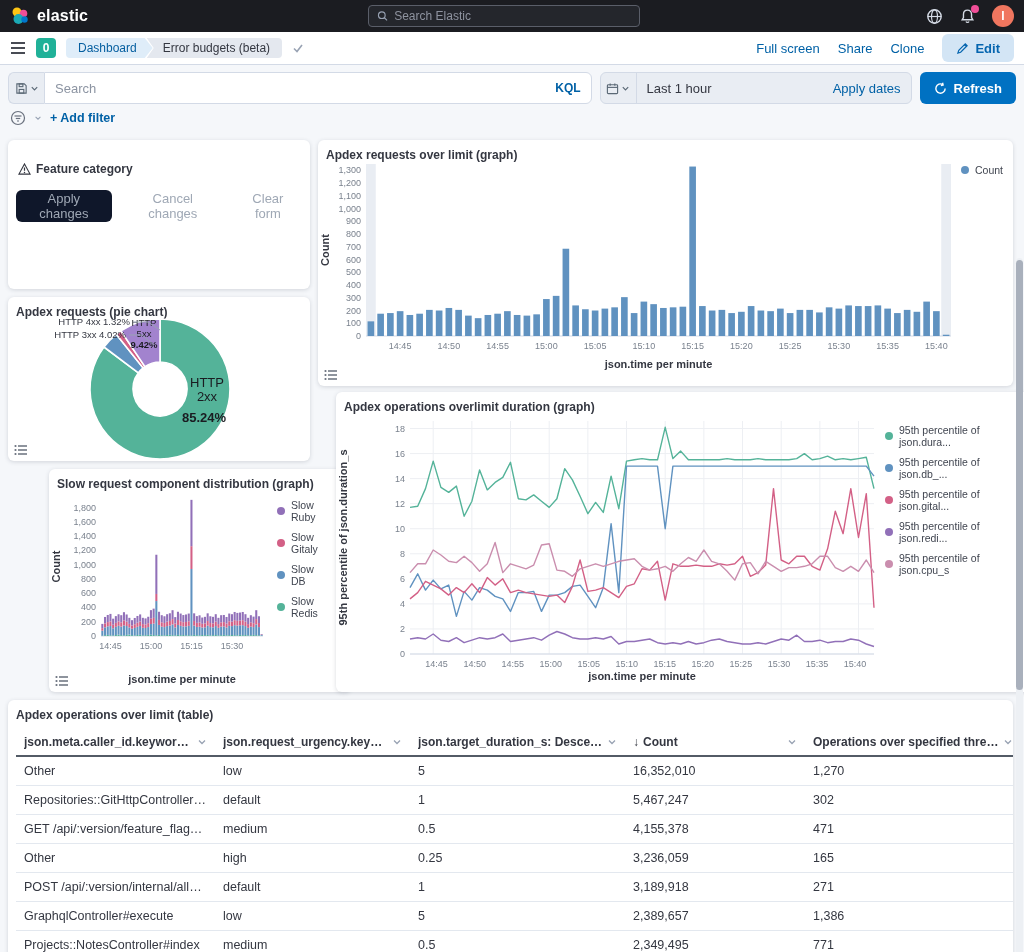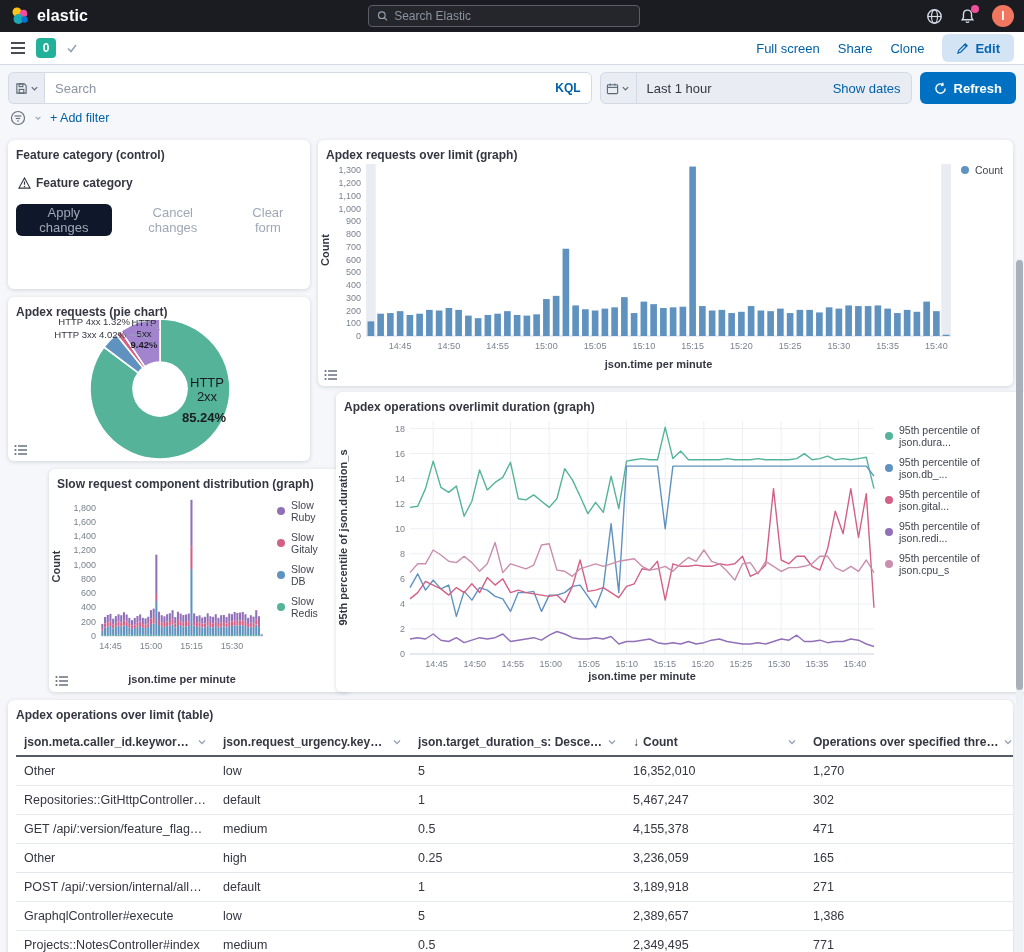--- a/index.html
+++ b/index.html
@@ -48,21 +48,21 @@
   .dategroup { width:312px; height:32px; background:#E9EDF3; border:1px solid #D3DAE6; border-radius:6px;
     display:flex; align-items:center; }
   .datebtn { width:36px; height:100%; display:flex; align-items:center; justify-content:center; gap:2px;
     border-right:1px solid #D3DAE6; }
   .datetext { padding:0 10px; font-size:13px; color:#343741; }
   .showdates { margin-left:auto; padding-right:10px; color:#0061A6; font-size:13px; cursor:pointer; }
   .refresh-btn { background:#0071C2; color:#fff; border:0; border-radius:6px; height:32px; padding:0 14px;
     min-width:86px; font-size:13px; font-weight:bold; display:flex; align-items:center; gap:7px; cursor:pointer; font-family:inherit; }
 
   .frow { display:flex; align-items:center; padding:2px 10px 6px 10px; gap:8px; }
-  .addfilter { color:#0061A6; font-size:12.5px; font-weight:400; cursor:pointer; }
+  .addfilter { color:#0061A6; font-size:12.5px; font-weight:700; cursor:pointer; }
 
   
   .board { position:relative; width:1024px; height:826px; }
   .panel { position:absolute; background:#fff; border-radius:6px; box-shadow:0 1px 4px rgba(50,60,80,.18);
     padding:8px; overflow:hidden; }
   .ptitle { font-size:12px; font-weight:bold; color:#343741; line-height:14px; }
   .tick { font-size:9px; fill:#7A828E; }
   .axis-title { font-size:11px; font-weight:bold; fill:#343741; }
   .legend { position:absolute; display:flex; flex-direction:column; gap:8px; }
   .legend-item { display:flex; align-items:center; gap:6px; font-size:10.5px; color:#404550; cursor:pointer; }
@@ -133,20 +133,24 @@
   </div>
 </div>
 
 <div class="nav">
   <svg width="16" height="14" viewBox="0 0 16 14">
     <line x1="1" y1="2" x2="15" y2="2" stroke="#343741" stroke-width="1.8"></line>
     <line x1="1" y1="7" x2="15" y2="7" stroke="#343741" stroke-width="1.8"></line>
     <line x1="1" y1="12" x2="15" y2="12" stroke="#343741" stroke-width="1.8"></line>
   </svg>
   <div class="space-badge">0</div>
+  <div class="crumbs">
+    <span class="crumb1">Dashboard</span>
+    <span class="crumb2">Error budgets (beta)</span>
+  </div>
   <svg width="12" height="12" viewBox="0 0 12 12">
     <path d="M2 6.5 L5 9.5 L10 3" fill="none" stroke="#98A2B3" stroke-width="1.6"></path>
   </svg>
   <div class="nav-right">
     <span class="nav-link">Full screen</span>
     <span class="nav-link">Share</span>
     <span class="nav-link">Clone</span>
     <button class="edit-btn">
       <svg width="13" height="13" viewBox="0 0 14 14">
         <path d="M2 12 L3 9 L10 2 L12 4 L5 11 Z M9 3 L11 5" fill="none" stroke="#0565AF" stroke-width="1.3"></path>
@@ -179,21 +183,21 @@
         <rect x="1.5" y="3" width="11" height="9.5" rx="1" fill="none" stroke="#5A6875" stroke-width="1.2"></rect>
         <line x1="4.5" y1="1.5" x2="4.5" y2="4" stroke="#5A6875" stroke-width="1.2"></line>
         <line x1="9.5" y1="1.5" x2="9.5" y2="4" stroke="#5A6875" stroke-width="1.2"></line>
         <line x1="1.5" y1="5.8" x2="12.5" y2="5.8" stroke="#5A6875" stroke-width="1.2"></line>
       </svg>
       <svg width="9" height="9" viewBox="0 0 10 10">
         <path d="M2 3.5 L5 6.5 L8 3.5" fill="none" stroke="#5A6875" stroke-width="1.3"></path>
       </svg>
     </div>
     <span class="datetext">Last 1 hour</span>
-    <span class="showdates">Show dates</span>
+    <span class="showdates">Apply dates</span>
   </div>
   <button class="refresh-btn">
     <svg width="13" height="13" viewBox="0 0 14 14">
       <path d="M12 7 A5 5 0 1 1 9.5 2.7" fill="none" stroke="#fff" stroke-width="1.5"></path>
       <path d="M9.2 0.8 L9.8 3.2 L7.4 3.8" fill="none" stroke="#fff" stroke-width="1.5"></path>
     </svg>
     <span>Refresh</span>
   </button>
 </div>
 
@@ -206,21 +210,20 @@
   </svg>
   <svg width="8" height="8" viewBox="0 0 10 10">
     <path d="M2 3.5 L5 6.5 L8 3.5" fill="none" stroke="#98A2B3" stroke-width="1.3"></path>
   </svg>
   <span class="addfilter">+ Add filter</span>
 </div>
 
 <div class="board">
 
   <div class="panel" style="left:8px; top:8px; width:302px; height:149px;">
-    <div class="ptitle">Feature category (control)</div>
     <div class="ctl-label">
       <svg width="13" height="12" viewBox="0 0 14 13">
         <path d="M7 1 L13 12 L1 12 Z" fill="none" stroke="#343741" stroke-width="1.2"></path>
         <line x1="7" y1="5" x2="7" y2="8.3" stroke="#343741" stroke-width="1.3"></line>
         <circle cx="7" cy="10.2" r="0.8" fill="#343741"></circle>
       </svg>
       <span>Feature category</span>
     </div>
     <div class="ctl-btns">
       <button class="btn-disabled-filled">Apply changes</button>

